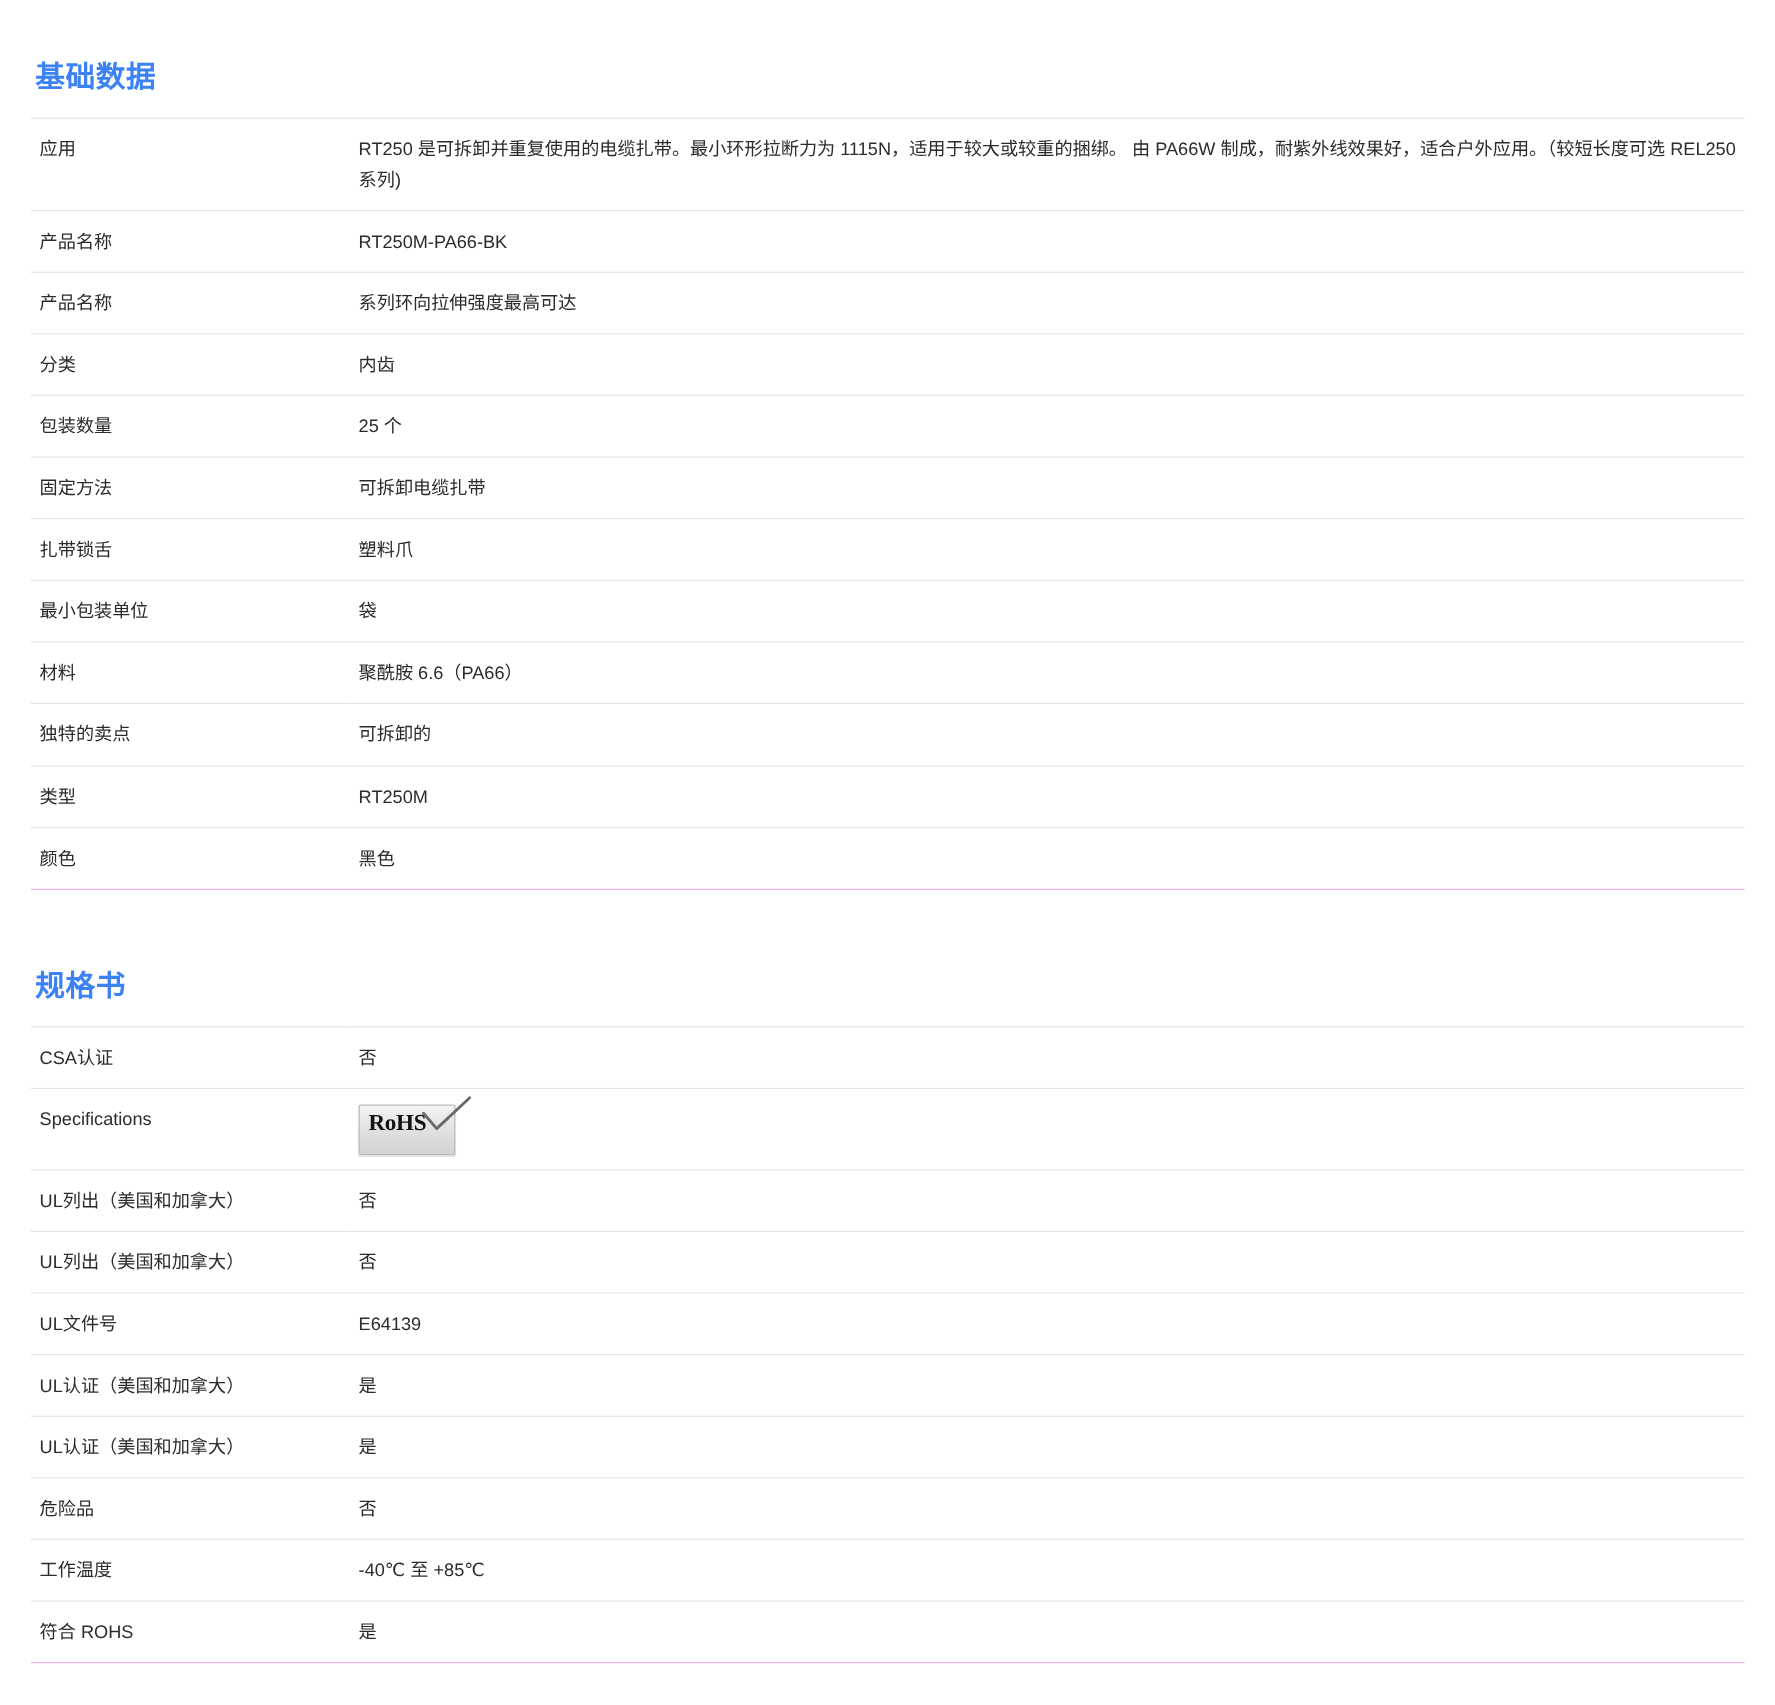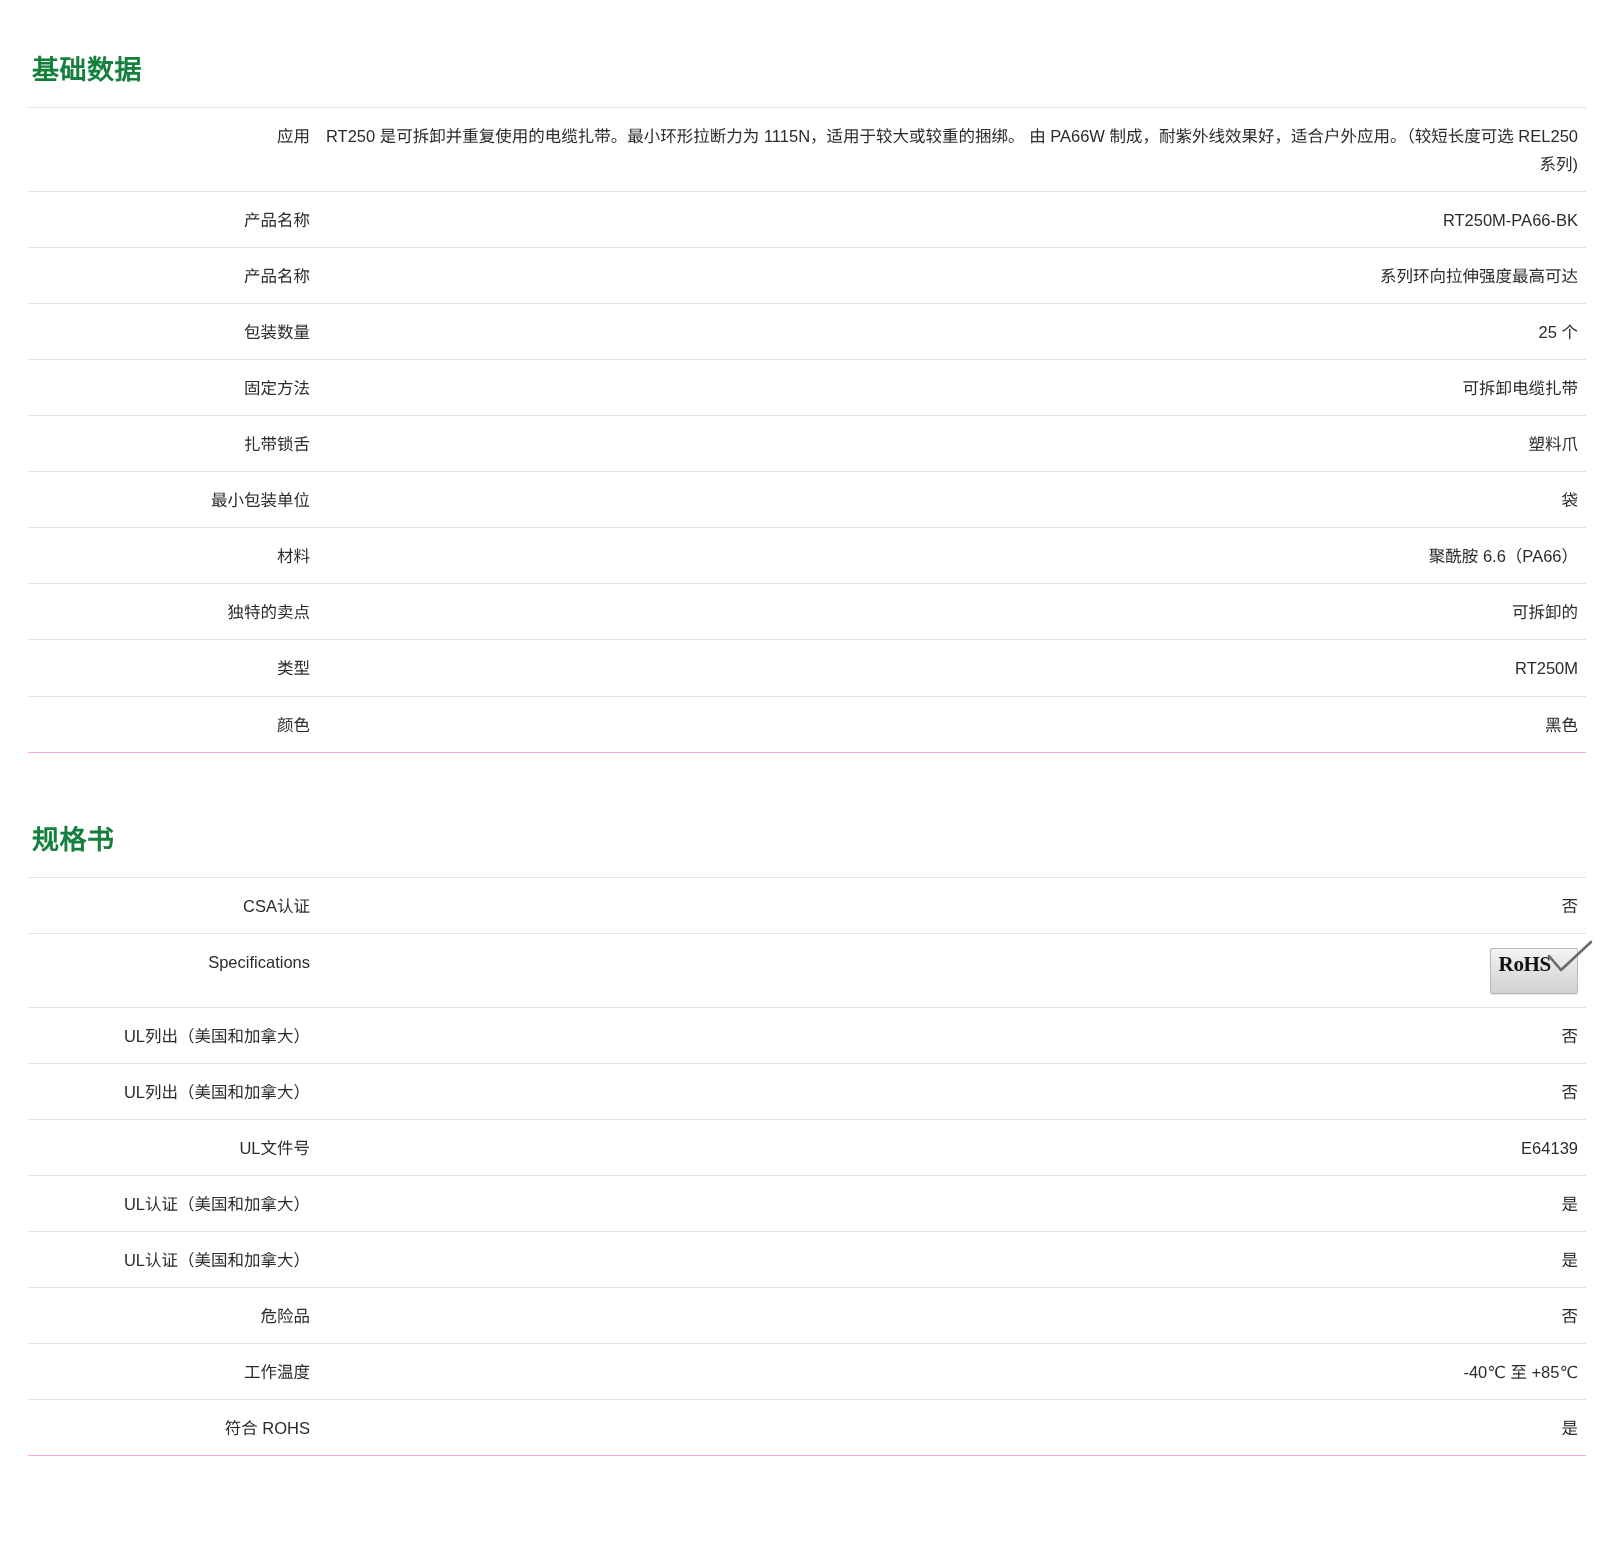--- a/index.html
+++ b/index.html
@@ -17,21 +17,21 @@
   }
   .page {
     padding: 30px 28px 0 28px;
   }
   .section {
     margin-bottom: 10px;
   }
   .section-title {
     font-size: 27px;
     font-weight: bold;
-    color: #15803d;
+    color: #3b82f6;
     letter-spacing: 0.5px;
     margin: 18px 0 20px 4px;
   }
   .section-title.second {
     margin-top: 65px;
   }
   table.spec-table {
     width: 100%;
     border-collapse: collapse;
     table-layout: fixed;
@@ -41,21 +41,20 @@
   }
   table.spec-table tr:last-child {
     border-bottom: 1px solid #f9a8d4;
   }
   table.spec-table td {
     padding: 14px 8px 13px 8px;
     vertical-align: top;
     font-size: 16.5px;
     line-height: 1.7;
     color: #2b2b2b;
-    text-align: right;
   }
   td.label-cell {
     width: 290px;
     padding-left: 26px;
     color: #1c1c1c;
   }
   td.value-cell {
     padding-left: 14px;
     color: #3a3a3a;
   }
@@ -98,20 +97,24 @@
         </tr>
         <tr>
           <td class="label-cell">产品名称</td>
           <td class="value-cell">RT250M-PA66-BK</td>
         </tr>
         <tr>
           <td class="label-cell">产品名称</td>
           <td class="value-cell">系列环向拉伸强度最高可达</td>
         </tr>
         <tr>
+          <td class="label-cell">分类</td>
+          <td class="value-cell">内齿</td>
+        </tr>
+        <tr>
           <td class="label-cell">包装数量</td>
           <td class="value-cell">25 个</td>
         </tr>
         <tr>
           <td class="label-cell">固定方法</td>
           <td class="value-cell">可拆卸电缆扎带</td>
         </tr>
         <tr>
           <td class="label-cell">扎带锁舌</td>
           <td class="value-cell">塑料爪</td>

